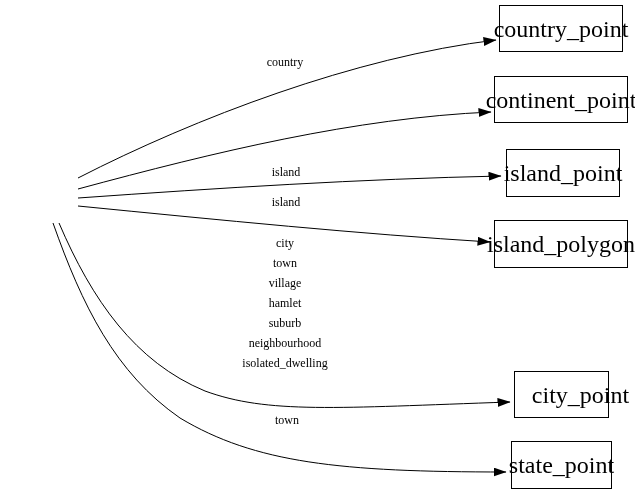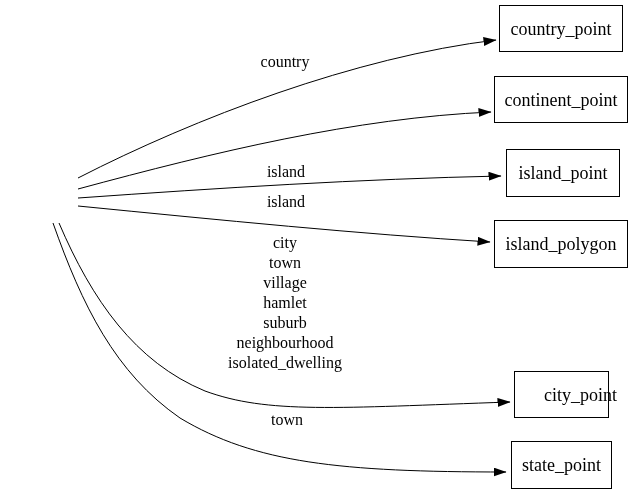--- a/index.html
+++ b/index.html
@@ -22,28 +22,28 @@
     top: 0;
   }
   .node {
     position: absolute;
     box-sizing: border-box;
     border: 1px solid #000000;
     background: #ffffff;
     display: flex;
     align-items: center;
     justify-content: center;
-    font-size: 18px;
+    font-size: 24px;
     line-height: 1;
     white-space: nowrap;
   }
   .edge-label {
     position: absolute;
     transform: translateX(-50%);
-    font-size: 16px;
+    font-size: 12px;
     line-height: 20px;
     text-align: center;
     white-space: pre-line;
   }
 </style>
 </head>
 <body>
 
 <div class="canvas">
 

